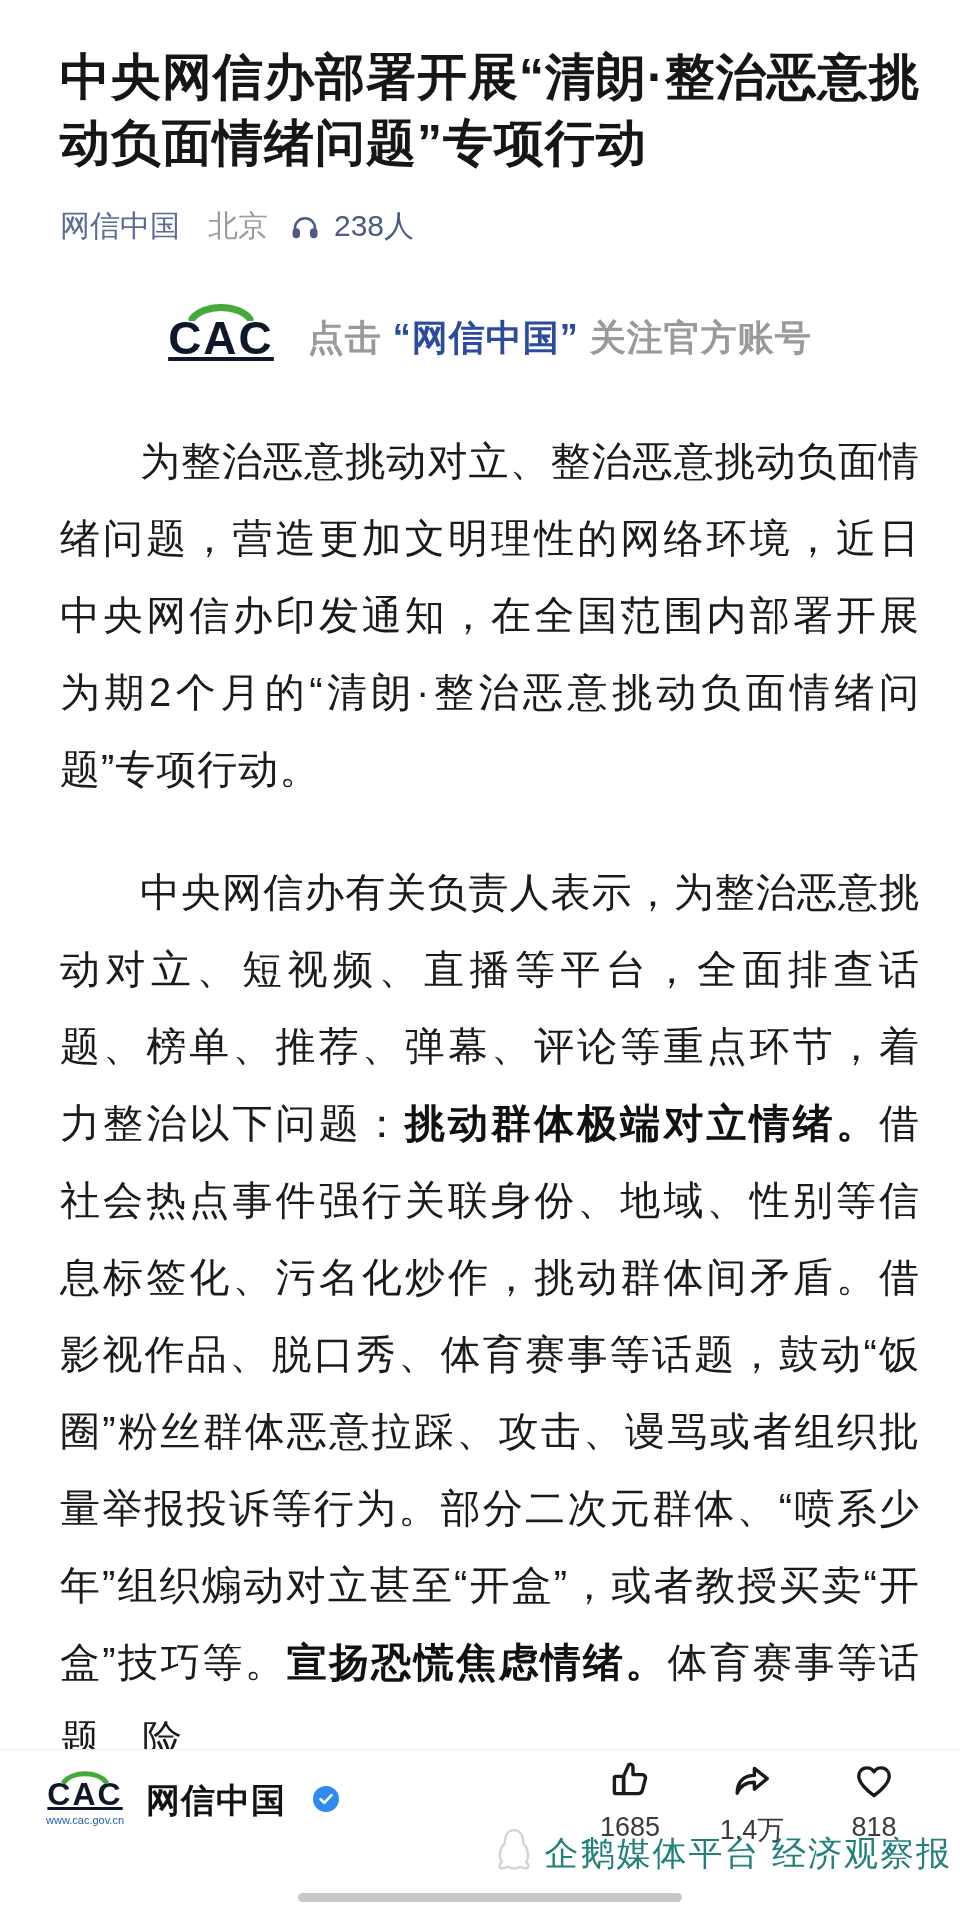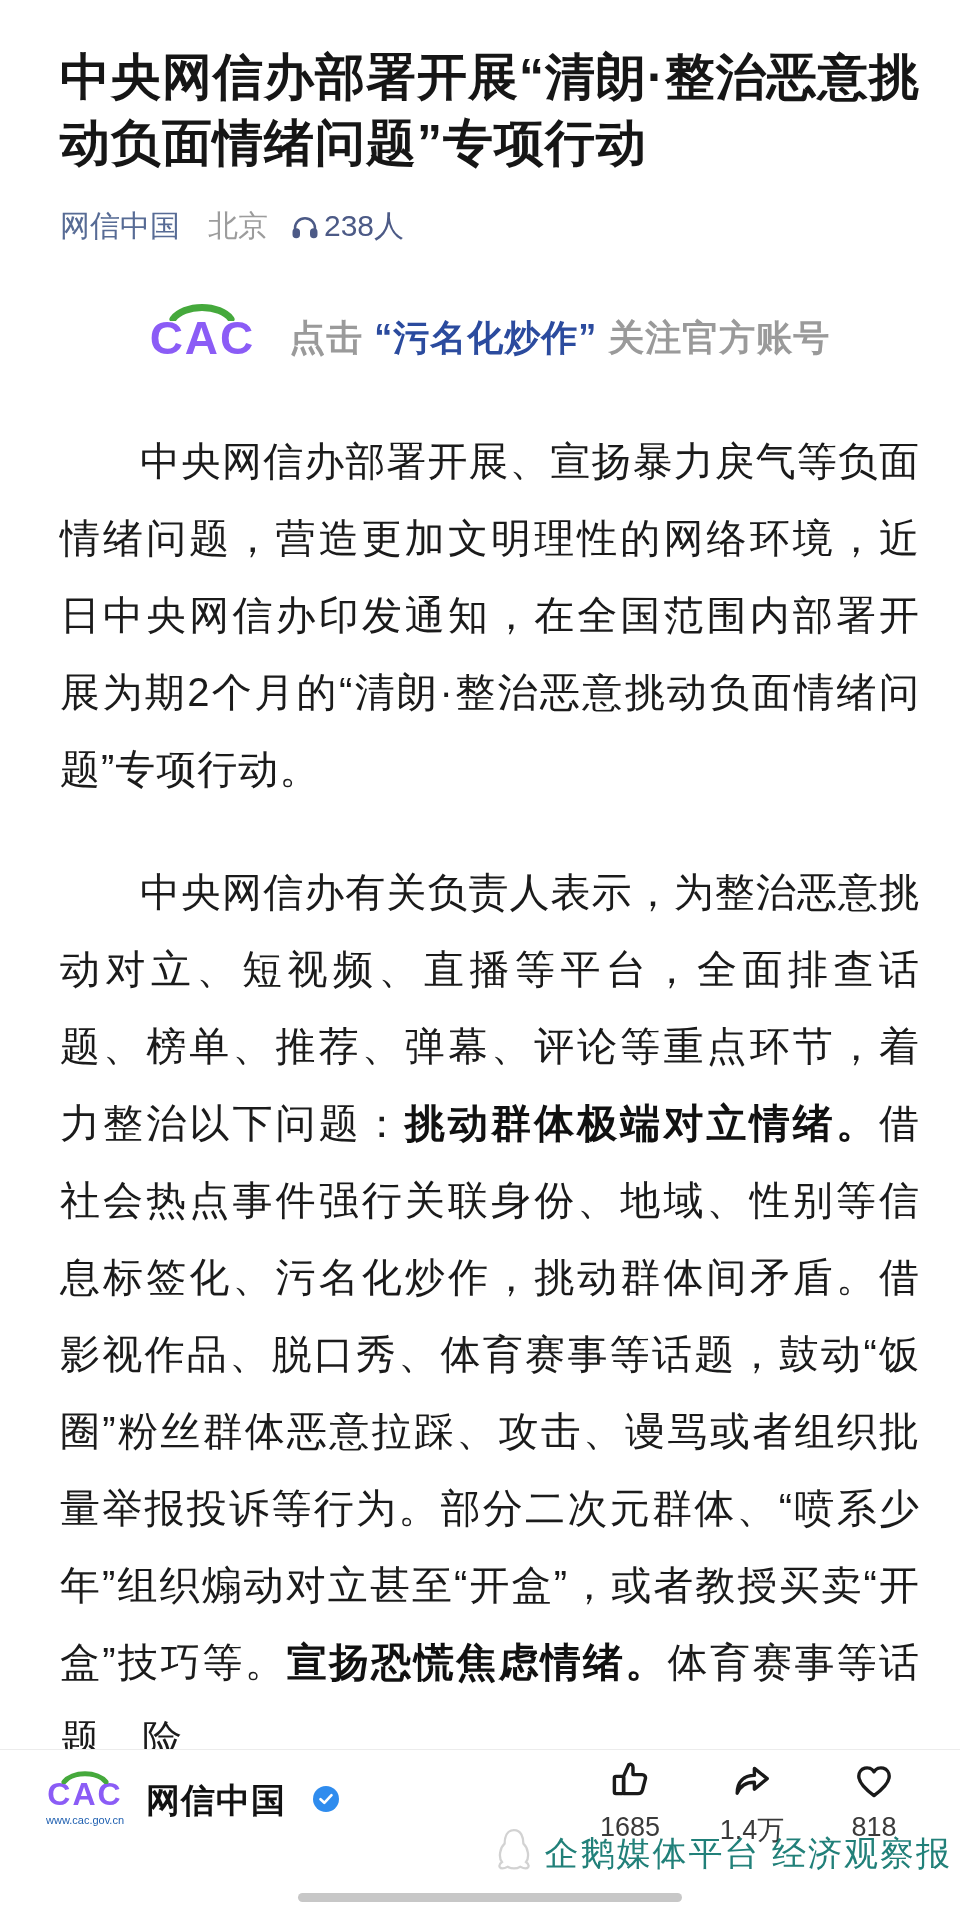--- a/index.html
+++ b/index.html
@@ -23,32 +23,33 @@
 
   
   .byline {
     margin-top: 30px;
     display: flex; align-items: center;
     font-size: 30px; color: #9c9c9c; white-space: nowrap;
   }
   .byline .source { color: #576b95; margin-right: 28px; }
   .byline .date   { margin-right: 28px; }
   .byline .loc    { margin-right: 22px; }
-  .byline .listen { color: #4c5a86; display: inline-flex; align-items: center; gap: 4px; }
+  .byline .listen { color: #4c5a86; display: inline-flex; align-items: center; gap: 14px; }
   .byline .listen svg { display:block; }
 
   
   .banner {
     margin-top: 64px;
     display: flex; align-items: center; justify-content: center; gap: 34px;
   }
   .cac-logo { position: relative; display: inline-block; text-align: center; }
   .cac-letters {
-    font-weight: 700; color: #8b5cf6; letter-spacing: 2px;
+    font-weight: 700; color: #0f172a; letter-spacing: 2px;
     font-family: "Liberation Sans", sans-serif;
+    text-decoration: underline;
   }
   .banner .cac-letters { font-size: 46px; }
   .cac-arc { position: absolute; left: 50%; transform: translateX(-50%); }
   .banner .cac-arc { top: -14px; }
   .banner-text { font-size: 36px; font-weight: 700; color: #9a9a9a; letter-spacing: 1px; }
   .banner-text .hl { color: #2b4b9e; }
 
   
   .body-text { margin-top: 58px; }
   .body-para {
@@ -119,27 +120,27 @@
 
     <div class="banner">
       <span class="cac-logo">
         <span class="cac-arc"><svg width="78" height="24" viewBox="0 0 78 24" fill="none">
               <path d="M10 22 A 32 20 0 0 1 68 22" stroke="#45a93c" stroke-width="7" stroke-linecap="round"></path>
             </svg></span>
         <span class="cac-letters">CAC</span>
       </span>
       <span class="banner-text">
         <span>点击</span>
-        <span class="hl">“污名化炒作”</span>
+        <span class="hl">“网信中国”</span>
         <span>关注官方账号</span>
       </span>
     </div>
 
     <div class="body-text" id="body-text">
-        <p class="body-para"><span>中央网信办部署开展、宣扬暴力戾气等负面情绪问题，营造更加文明理性的网络环境，近日中央网信办印发通知，在全国范围内部署开展为期2个月的“清朗·整治恶意挑动负面情绪问题”专项行动。</span></p>
+        <p class="body-para"><span>为整治恶意挑动对立、整治恶意挑动负面情绪问题，营造更加文明理性的网络环境，近日中央网信办印发通知，在全国范围内部署开展为期2个月的“清朗·整治恶意挑动负面情绪问题”专项行动。</span></p>
         <p class="body-para"><span>中央网信办有关负责人表示，为整治恶意挑动对立、短视频、直播等平台，全面排查话题、榜单、推荐、弹幕、评论等重点环节，着力整治以下问题：</span><span class="b">挑动群体极端对立情绪。</span><span>借社会热点事件强行关联身份、地域、性别等信息标签化、污名化炒作，挑动群体间矛盾。借影视作品、脱口秀、体育赛事等话题，鼓动“饭圈”粉丝群体恶意拉踩、攻击、谩骂或者组织批量举报投诉等行为。部分二次元群体、“喷系少年”组织煽动对立甚至“开盒”，或者教授买卖“开盒”技巧等。</span><span class="b">宣扬恐慌焦虑情绪。</span><span>体育赛事等话题、险</span></p>
       </div>
   </div>
 
   <div class="footer">
     <div class="footer-left">
       <span class="cac-logo">
         <span class="cac-arc"><svg width="56" height="18" viewBox="0 0 56 18" fill="none">
               <path d="M7 16 A 23 14 0 0 1 49 16" stroke="#45a93c" stroke-width="5" stroke-linecap="round"></path>
             </svg></span>

